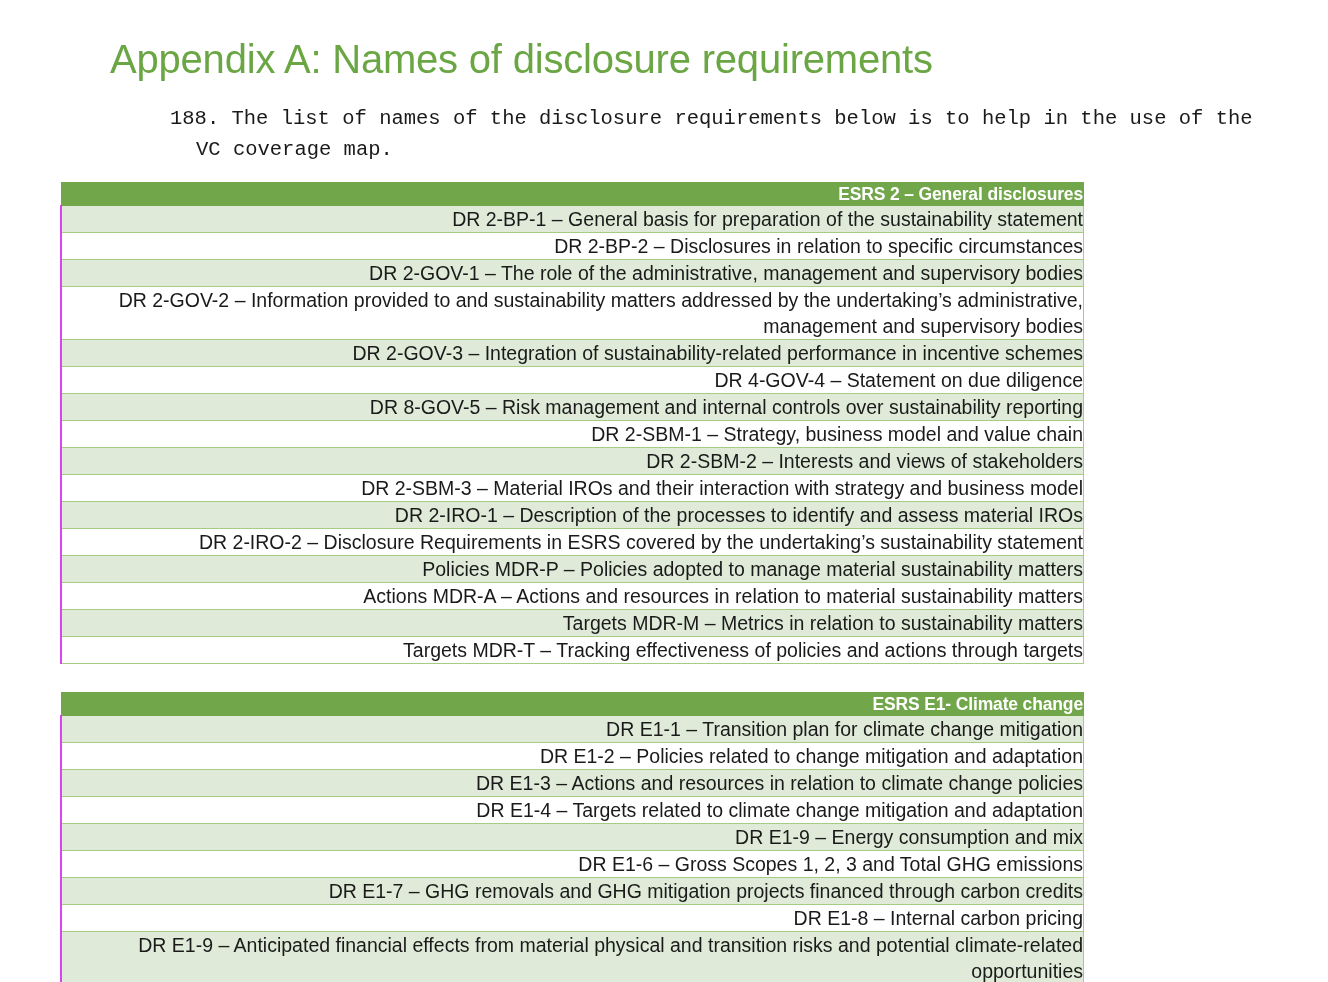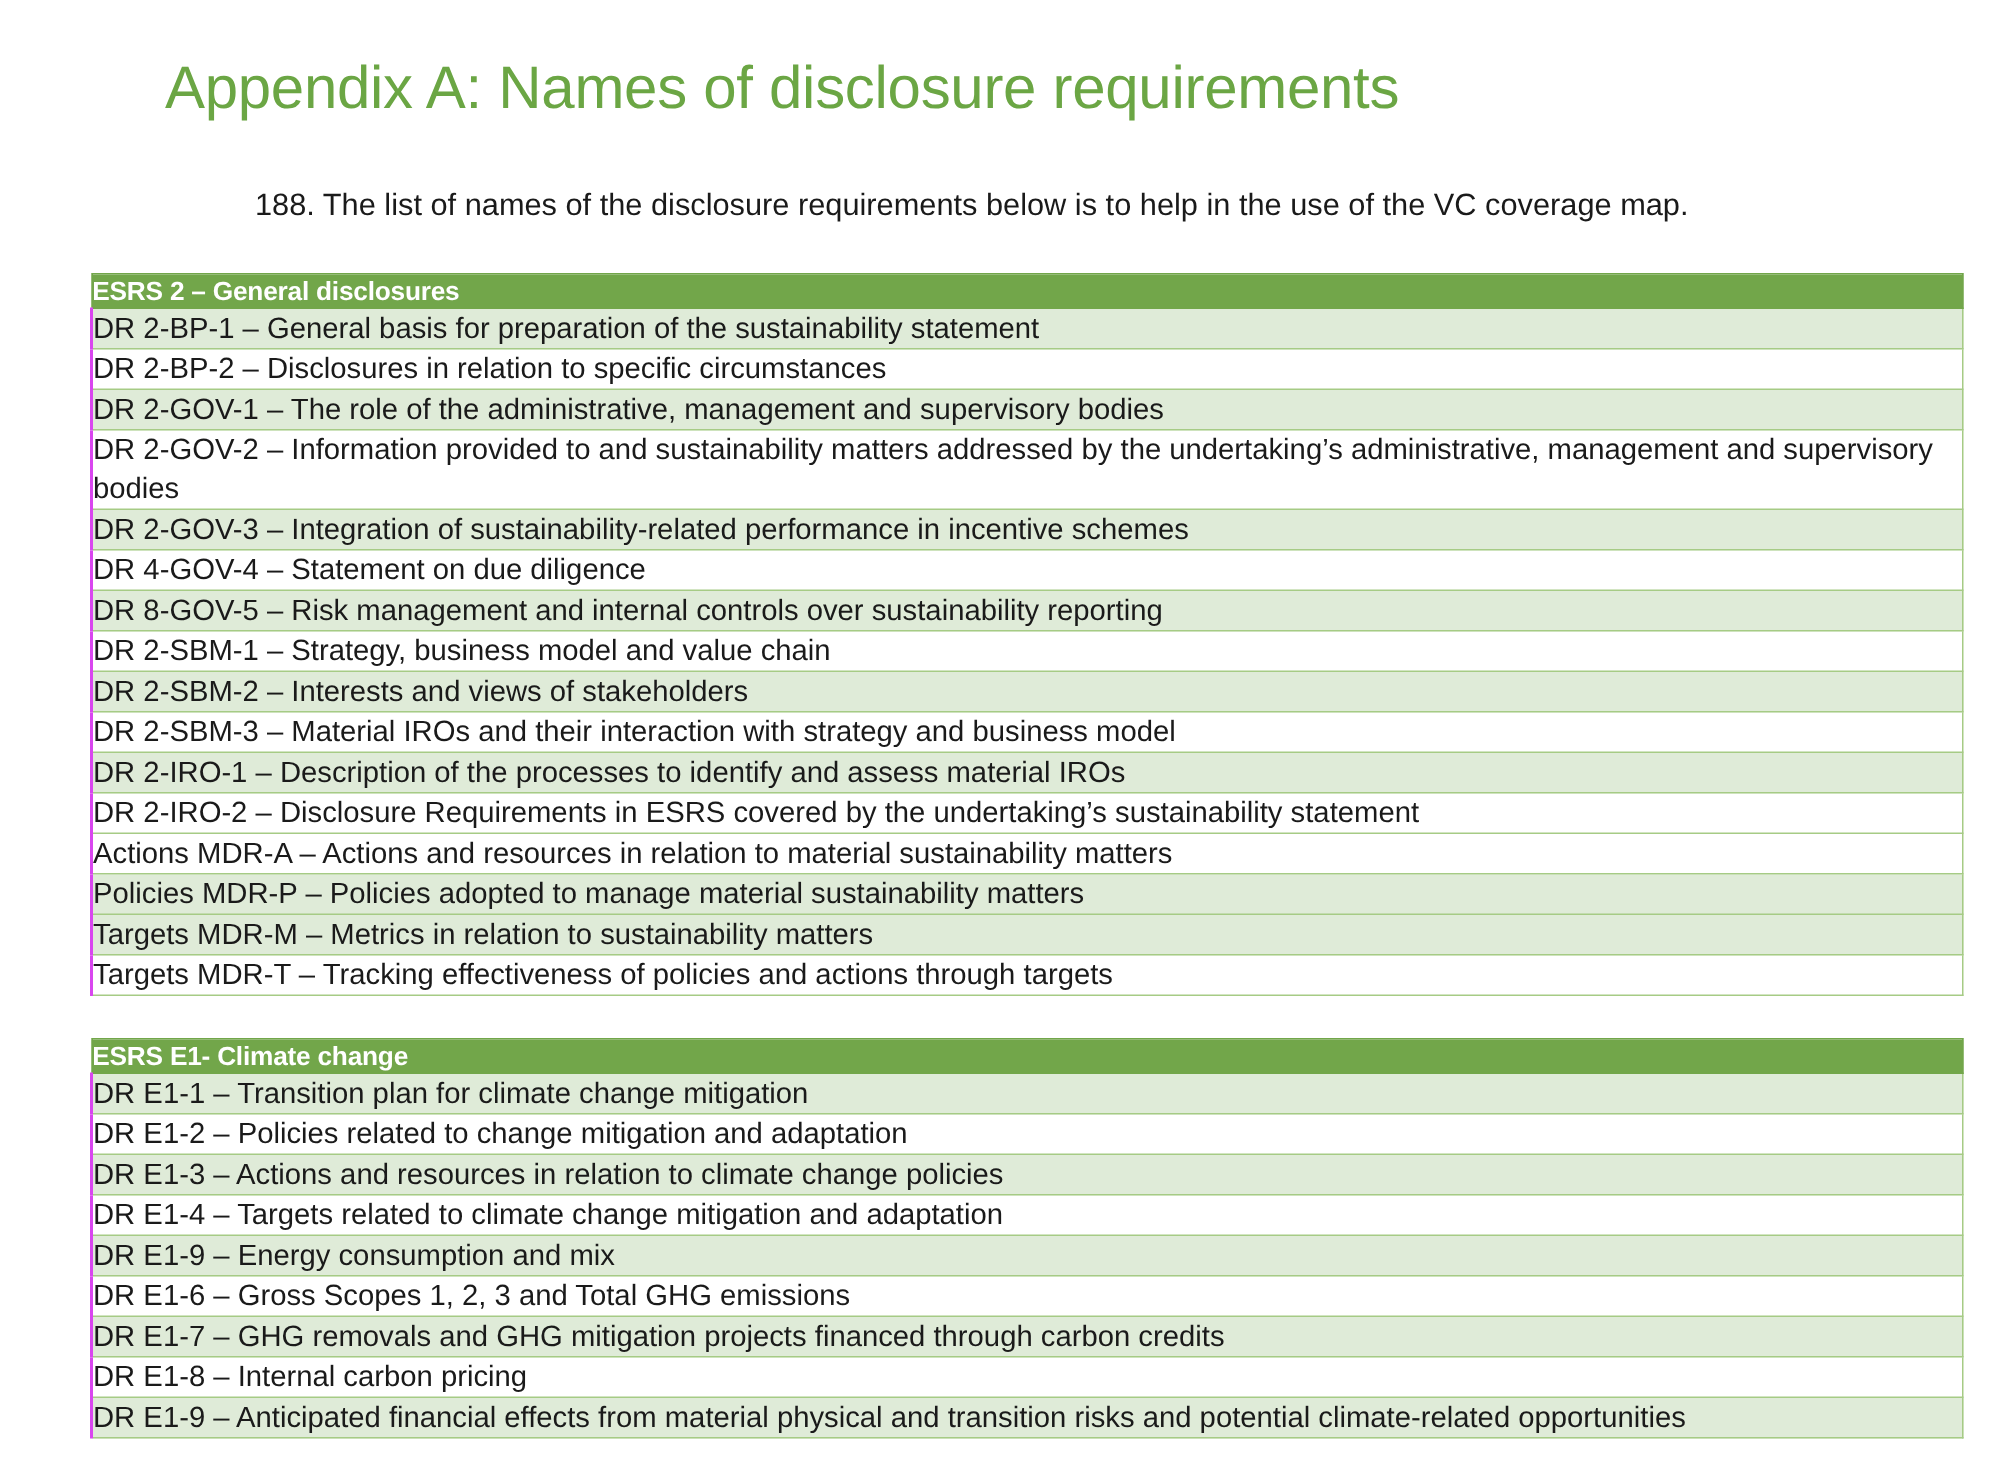--- a/index.html
+++ b/index.html
@@ -32,36 +32,38 @@
     font-weight: 400;
     color: #6BA644;
     letter-spacing: -0.2px;
     white-space: nowrap;
   }
 
   
   .intro {
     position: absolute;
     left: 196px;
-    top: 100px;
+    top: 82px;
     width: 1060px;
     font-size: 20.5px;
     line-height: 31px;
     color: #1a1a1a;
     text-indent: -26px;
+    font-family: Liberation Mono, monospace;
   }
 
   
   .dr-table {
     position: absolute;
     left: 60px;
-    width: 1249px;
+    width: 1024px;
     border-collapse: collapse;
     border-spacing: 0;
     table-layout: fixed;
+    text-align: right;
   }
   .dr-table.t1 { top: 182px; }
   .dr-table.t2 { top: 692px; border-radius: 24px; }
 
   .dr-table td {
     padding: 0;
     margin: 0;
   }
 
   .sec-header {
@@ -135,24 +137,24 @@
         <tr>
           <td class="dr-row">DR 2-SBM-3 – Material IROs and their interaction with strategy and business model</td>
         </tr>
         <tr>
           <td class="dr-row shaded">DR 2-IRO-1 – Description of the processes to identify and assess material IROs</td>
         </tr>
         <tr>
           <td class="dr-row">DR 2-IRO-2 – Disclosure Requirements in ESRS covered by the undertaking’s sustainability statement</td>
         </tr>
         <tr>
-          <td class="dr-row">Actions MDR-A – Actions and resources in relation to material sustainability matters</td>
+          <td class="dr-row shaded">Policies MDR-P – Policies adopted to manage material sustainability matters</td>
         </tr>
         <tr>
-          <td class="dr-row shaded">Policies MDR-P – Policies adopted to manage material sustainability matters</td>
+          <td class="dr-row">Actions MDR-A – Actions and resources in relation to material sustainability matters</td>
         </tr>
         <tr>
           <td class="dr-row shaded">Targets MDR-M – Metrics in relation to sustainability matters</td>
         </tr>
         <tr>
           <td class="dr-row">Targets MDR-T – Tracking effectiveness of policies and actions through targets</td>
         </tr>
       </tbody>
   </table>
 

